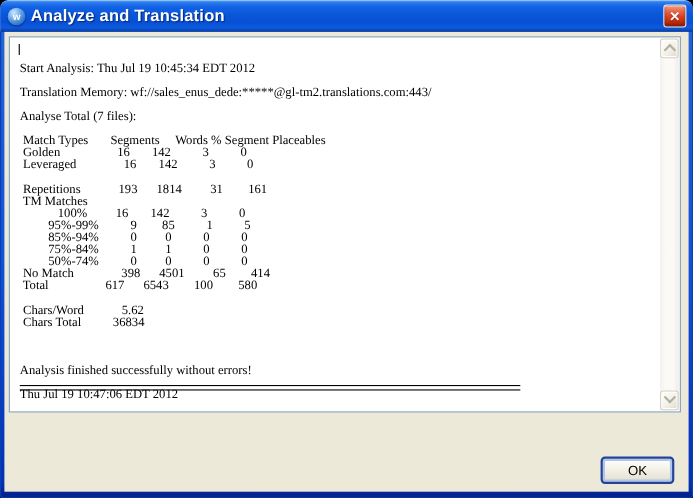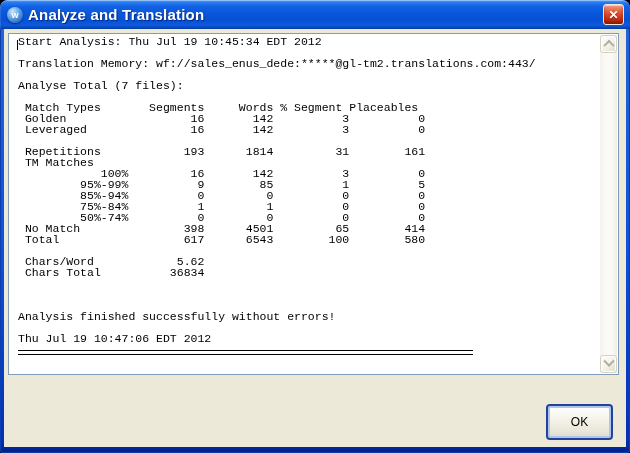--- a/index.html
+++ b/index.html
@@ -23,42 +23,42 @@
              border:1px solid #f3e4da;padding:0;
              background:linear-gradient(180deg,#f2a185 0%,#e4684a 28%,#d8411f 55%,#c02c0c 80%,#a32305 100%);
              box-shadow:inset 0 1px 0 rgba(255,255,255,.5),inset 0 -2px 3px rgba(90,10,0,.45);
              display:flex;align-items:center;justify-content:center;}
   .close-btn .x{color:#fff;font-size:12px;font-weight:bold;line-height:1;text-shadow:0 1px 1px rgba(100,0,0,.6);}
   
   .client{position:absolute;left:4px;right:4px;top:29px;bottom:6px;background:#ece9d8;}
   
   .edit{position:absolute;left:4px;right:7px;top:4px;height:340px;background:#fff;
         border:1px solid #7f9db9;overflow:hidden;}
-  .edit pre{margin:0;padding:2px 0 0 9px;white-space:pre;color:#000;
-            font-family:Liberation Mono, monospace;
+  .edit pre{margin:0;padding:23px 0 0 9px;white-space:pre;color:#000;
+            font-family:Liberation Serif, serif;
             font-size:11.5px;line-height:11px;}
   .caret{position:absolute;left:8px;top:6px;width:1px;height:10px;background:#000;}
   .dline{position:absolute;left:9px;top:316px;width:455px;height:3px;
          border-top:1px solid #000;border-bottom:1px solid #000;}
   
   .sbar{position:absolute;top:1px;right:1px;bottom:1px;width:17px;
         background:linear-gradient(90deg,#f3f2ec 0%,#fbfaf7 30%,#fbfaf7 70%,#eeede5 100%);}
   .sb-btn{position:absolute;left:0;width:17px;height:18px;border-radius:3px;
           border:1px solid #d4d1c2;box-sizing:border-box;
           background:linear-gradient(135deg,#fefefd 0%,#f3f1e9 55%,#ddd9ca 100%);
           box-shadow:inset 0 0 0 1px #fff;
           display:flex;align-items:center;justify-content:center;}
   .sb-btn.up{top:0;}
   .sb-btn.down{bottom:0;}
   .chev{display:block;width:6px;height:6px;border-top:2px solid #b3ae9f;border-left:2px solid #b3ae9f;}
   .chev.up{transform:rotate(45deg) translate(1px,1px);}
   .chev.down{transform:rotate(225deg) translate(2px,2px);}
   .sb-track{position:absolute;left:0;top:18px;bottom:18px;width:17px;}
   
-  .ok-btn{position:absolute;right:13px;bottom:7px;width:67px;height:36px;
+  .ok-btn{position:absolute;right:13px;bottom:7px;width:67px;height:25px;
           border:2px solid #23439a;border-radius:4px;padding:0;
           background:linear-gradient(180deg,#ffffff 0%,#f4f2e8 45%,#e8e4d5 85%,#ddd8c8 100%);
           box-shadow:inset 0 0 0 2px #aec6ee;
           font-family:"Liberation Sans",sans-serif;font-size:12px;color:#000;}
 </style>
 </head>
 <body>
 
 <div class="window">
 

